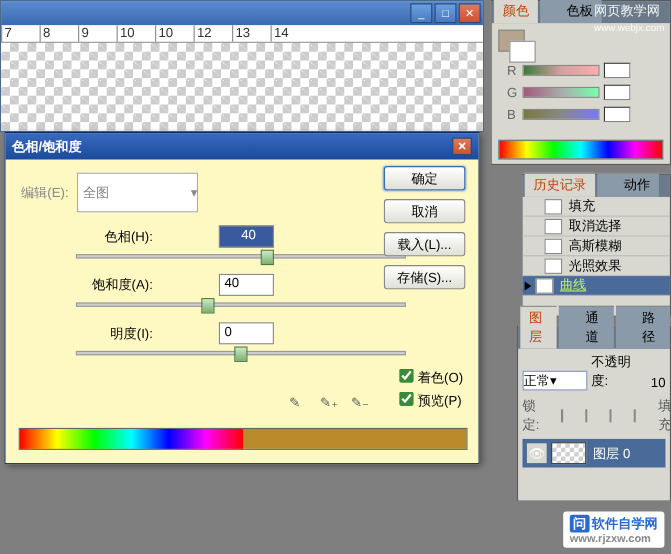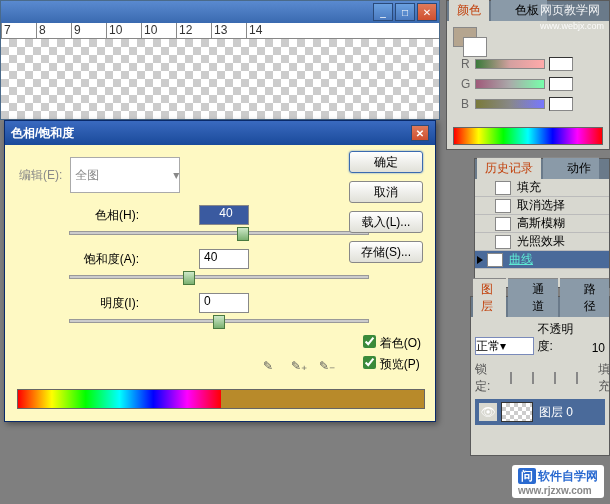--- a/index.html
+++ b/index.html
@@ -34,21 +34,21 @@
 .color-slider.g { background: linear-gradient(to right, #a05a7a, #aaa, #7fa); }
 .color-slider.b { background: linear-gradient(to right, #7a7a3a, #888, #77f); }
 .slider-num { width: 24px; height: 14px; background: #fff; border: 1px inset #888; margin-left: 4px; font-size: 10px; text-align: right; padding-right: 2px; }
 .spectrum { height: 18px; margin: 4px 6px; background: linear-gradient(to right, red, yellow, lime, cyan, blue, magenta, red); border: 1px solid #666; }
 
 
 .history-panel { position: absolute; right: 0; top: 158px; width: 136px; height: 130px; background: #d8d8d0; border: 1px solid #5a5a5a; }
 .history-list { }
 .history-item { display: flex; align-items: center; height: 18px; padding-left: 20px; border-bottom: 1px solid #bbb; }
 .history-item .icon { width: 16px; height: 14px; background: #fff; border: 1px solid #888; margin-right: 6px; }
-.history-item.active { background: #4a6a9a; color: #5eead4; text-decoration: underline; }
+.history-item.active { background: #4a6a9a; color: #bef264; text-decoration: underline; }
 .history-item.active .play { width: 0; height: 0; border-top: 4px solid transparent; border-bottom: 4px solid transparent; border-left: 6px solid #000; margin-left: -18px; margin-right: 4px; }
 
 
 .layers-panel { position: absolute; right: 0; top: 296px; width: 140px; height: 160px; background: #d8d8d0; border: 1px solid #5a5a5a; }
 .layer-opts { display: flex; align-items: flex-end; padding: 4px; gap: 4px; }
 .blend-select { width: 60px; height: 18px; background: #fff; border: 1px solid #7a8aba; }
 .lock-row { display: flex; align-items: center; padding: 2px 4px; gap: 20px; color: #555; }
 .lock-box { width: 12px; height: 12px; border: 1px solid #888; background: #fff; }
 .layer-item { display: flex; align-items: center; height: 26px; background: #4a6a9a; color: #fff; margin: 2px 4px; }
 .layer-eye { width: 18px; height: 18px; background: #d8d8d0; margin: 0 4px; display: flex; align-items: center; justify-content: center; }

